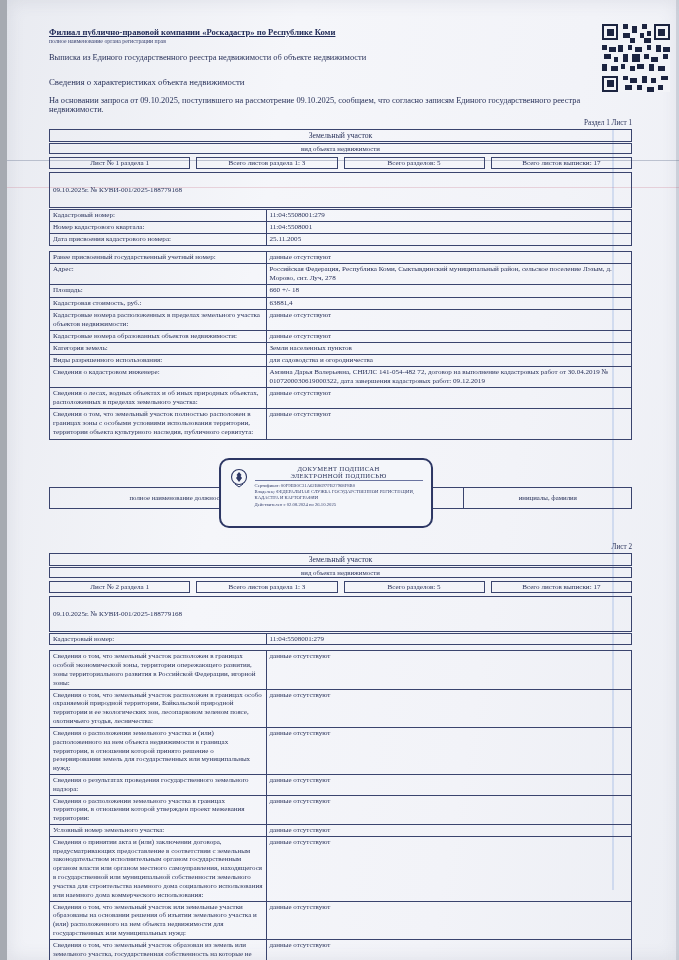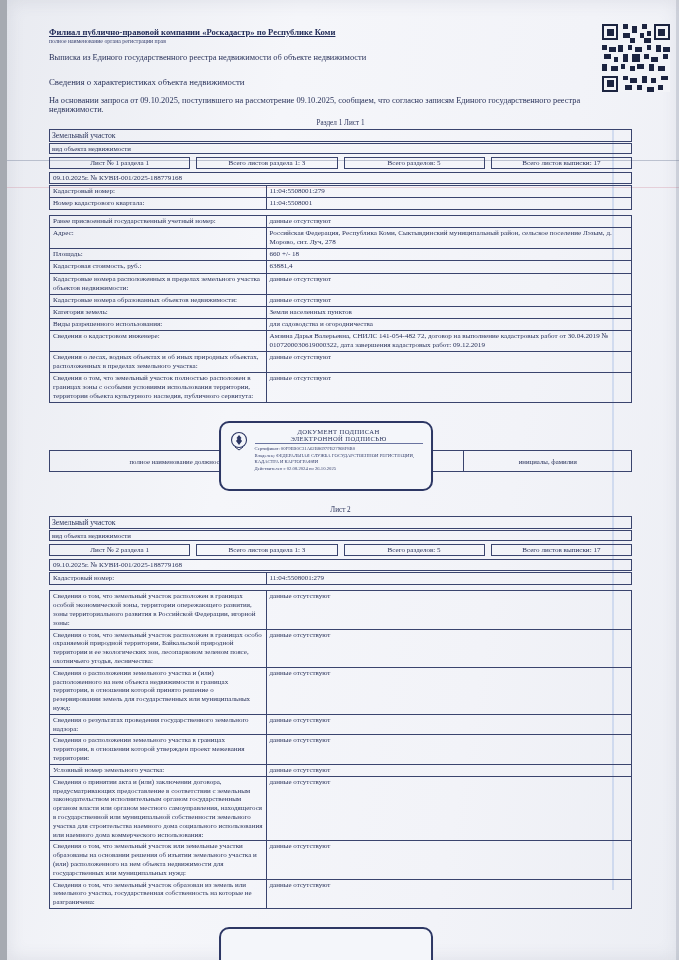--- a/index.html
+++ b/index.html
@@ -17,32 +17,32 @@
   }
   .content{position:absolute;left:42px;right:47px;top:0;}
   .center{text-align:left;}
   .right{text-align:right;}
 
   .h-org{font-size:8.6px;font-weight:bold;text-decoration:underline;margin-top:27px;color:#222c58;}
   .h-cap{font-size:5.8px;margin-top:1px;color:#3a4370;}
   .h-doc{font-size:8.4px;margin-top:9px;}
   .h-sec{font-size:8.8px;margin-top:15px;}
   .h-intro{font-size:8.4px;margin-top:9px;text-align:left;}
-  .corner{font-size:7.2px;margin-top:5px;margin-bottom:2px;text-align:center;}
+  .corner{font-size:7.2px;margin-top:5px;margin-bottom:2px;}
 
   .tbl{width:100%;border-collapse:collapse;table-layout:fixed;}
   .tbl td{border:1px solid #3a446e;padding:1px 3px 1px 3px;vertical-align:top;font-size:7.1px;line-height:1.28;}
   .tbl td.lab{width:36%;}
   .t-s2 td{font-size:7px;line-height:1.26;}
 
-  .objbox{border:1px solid #3a446e;font-size:7.7px;padding:1px 2px;}
+  .objbox{border:1px solid #3a446e;text-align:center;font-size:7.7px;padding:1px 2px;}
   .objbox.sub{font-size:6.8px;margin-top:1px;}
   .metarow{display:flex;gap:6px;margin-top:3px;margin-bottom:3px;}
   .metarow .mc{flex:1;border:1px solid #3a446e;text-align:center;font-size:7.1px;padding:1px 2px;}
-  .reqrow{border:1px solid #3a446e;font-size:7.1px;padding:1px 3px;margin-bottom:1px;}
+  .reqrow{border:1px solid #3a446e;font-size:7.1px;padding:13px 3px;margin-bottom:1px;}
   .gap4{height:5px;}
 
   .sig-area{position:relative;height:80px;margin-top:18px;}
   .sig-row{position:absolute;left:0;right:0;top:29px;height:20px;border:1px solid #3a446e;display:flex;}
   .sig-row .c1{flex:0 0 44%;border-right:1px solid #3a446e;display:flex;align-items:center;justify-content:center;font-size:6.8px;}
   .sig-row .c2{flex:0 0 27%;border-right:1px solid #3a446e;}
   .sig-row .c3{flex:1;display:flex;align-items:center;justify-content:center;font-size:6.8px;}
 
   .stamp{
     position:absolute;left:50%;top:0;transform:translateX(-57%);
@@ -152,20 +152,24 @@
     <table class="tbl">
         <tbody>
       <tr>
           <td class="lab">Кадастровый номер:</td>
           <td>11:04:5508001:279</td>
         </tr>
           <tr>
           <td class="lab">Номер кадастрового квартала:</td>
           <td>11:04:5508001</td>
         </tr>
+          <tr>
+          <td class="lab">Дата присвоения кадастрового номера:</td>
+          <td>25.11.2005</td>
+        </tr>
     </tbody>
       </table>
 
     <div class="gap4"></div>
 
     <table class="tbl">
         <tbody>
       <tr>
           <td class="lab">Ранее присвоенный государственный учетный номер:</td>
           <td>данные отсутствуют</td>

